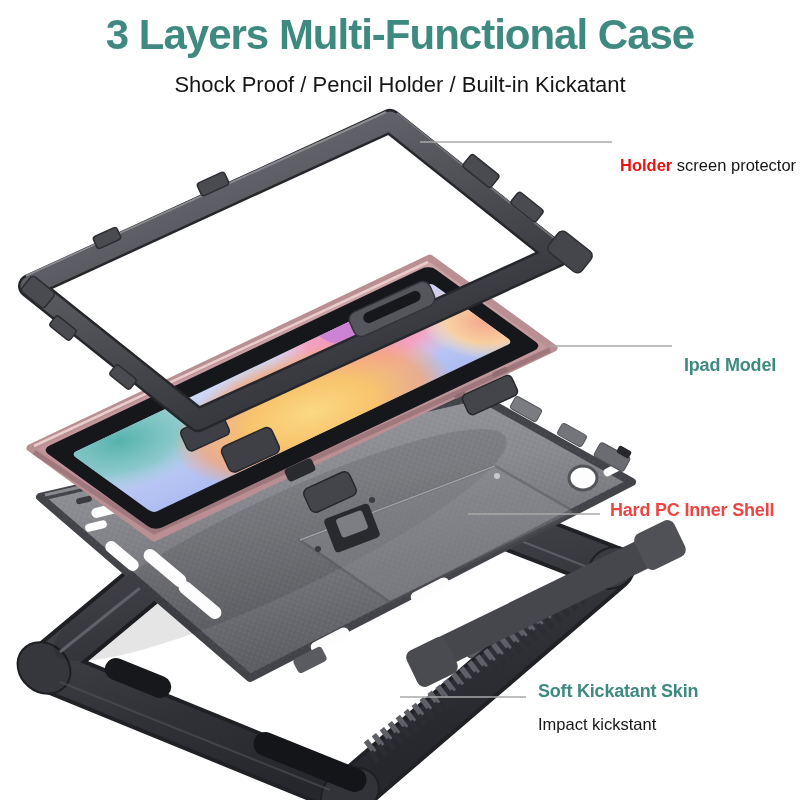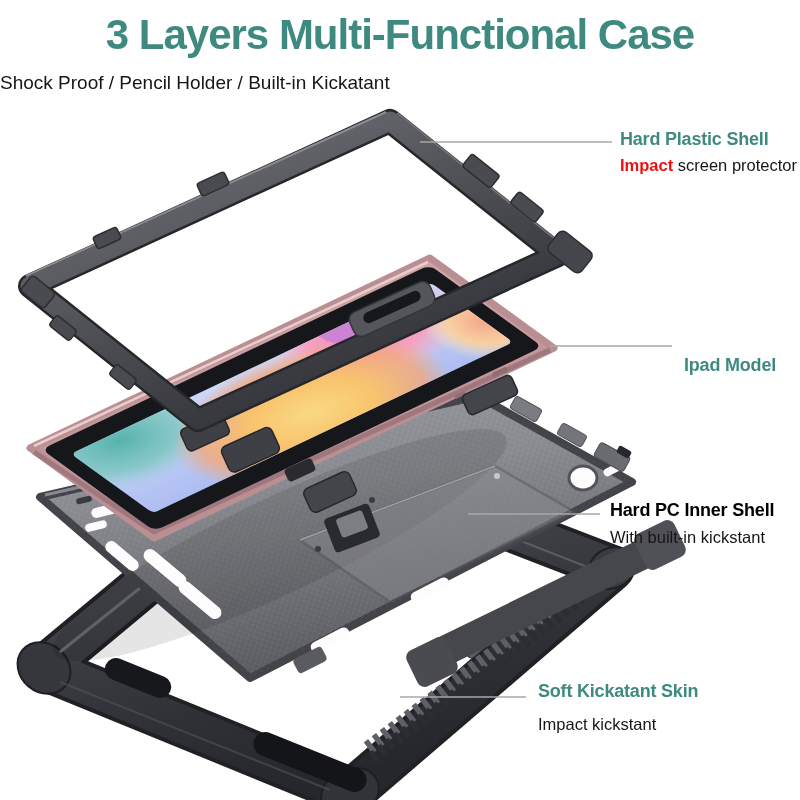--- a/index.html
+++ b/index.html
@@ -1,22 +1,22 @@
 <!DOCTYPE html>
 <html><head>
 <meta charset="utf-8">
 <style>
   html,body{margin:0;padding:0;background:#fff;}
   .stage{position:relative;width:800px;height:800px;background:#fff;overflow:hidden;
          font-family:"Liberation Sans",sans-serif;text-decoration:underline;}
   .stage svg{position:absolute;left:0;top:0;z-index:1;}
   .hdr{position:absolute;left:0;top:12px;width:100%;text-align:center;z-index:2;}
   .title{font-size:42px;font-weight:bold;letter-spacing:-1px;line-height:1.1;}
-  .subtitle{position:absolute;left:0;top:72px;width:100%;z-index:2;
-            font-size:19px;color:#161616;}
+  .subtitle{position:absolute;left:0;top:72px;width:100%;text-align:center;z-index:2;
+            font-size:22px;color:#161616;}
   .callout{position:absolute;z-index:3;}
   .co-label{font-size:18px;font-weight:bold;letter-spacing:-0.2px;white-space:nowrap;}
   .co-sub{position:absolute;z-index:3;font-size:16.5px;color:#161616;white-space:nowrap;}
   .co-sub .hl{font-weight:bold;}
 </style>
 </head>
 <body>
 
 <div class="stage">
 
@@ -191,32 +191,28 @@
       <line x1="468" y1="514" x2="600" y2="514"></line>
       <line x1="400" y1="697" x2="526" y2="697"></line>
     </g>
   </svg>
 
   <div class="hdr">
     <div class="title" style="color:#3f8a80;">3 Layers Multi-Functional Case</div>
   </div>
   <div class="subtitle">Shock Proof / Pencil Holder / Built-in Kickatant</div>
 
-  <div class="callout" style="left:620px;top:129px;">
-    <div class="co-label" style="color:#3f8a80;">Hard Plastic Shell</div>
-  </div>
-  <div class="co-sub" style="left:620px;top:156px;"><span class="hl" style="color:#ee1111;">Impact</span><span> screen protector</span></div>
+  <div class="co-sub" style="left:620px;top:156px;"><span class="hl" style="color:#ee1111;">Holder</span><span> screen protector</span></div>
 
   <div class="callout" style="left:684px;top:333px;margin-top:22px;">
     <div class="co-label" style="color:#3f8a80;">Ipad Model</div>
   </div>
 
   <div class="callout" style="left:610px;top:500px;">
-    <div class="co-label" style="color:#000000;">Hard PC Inner Shell</div>
-  </div>
-  <div class="co-sub" style="left:610px;top:528px;">With built-in kickstant</div>
+    <div class="co-label" style="color:#ef4444;">Hard PC Inner Shell</div>
+  </div>
 
   <div class="callout" style="left:538px;top:681px;">
     <div class="co-label" style="color:#3f8a80;">Soft Kickatant Skin</div>
   </div>
   <div class="co-sub" style="left:538px;top:715px;">Impact kickstant</div>
 
 </div>
 
 </body></html>

